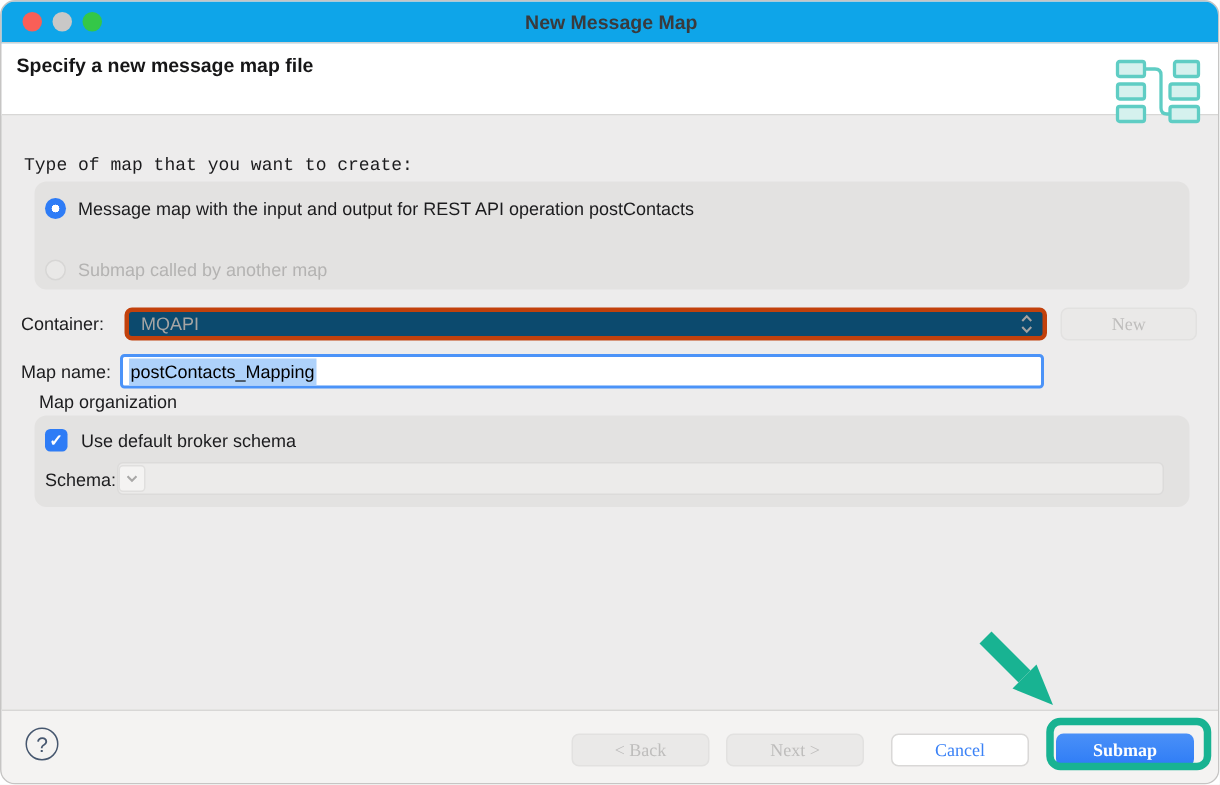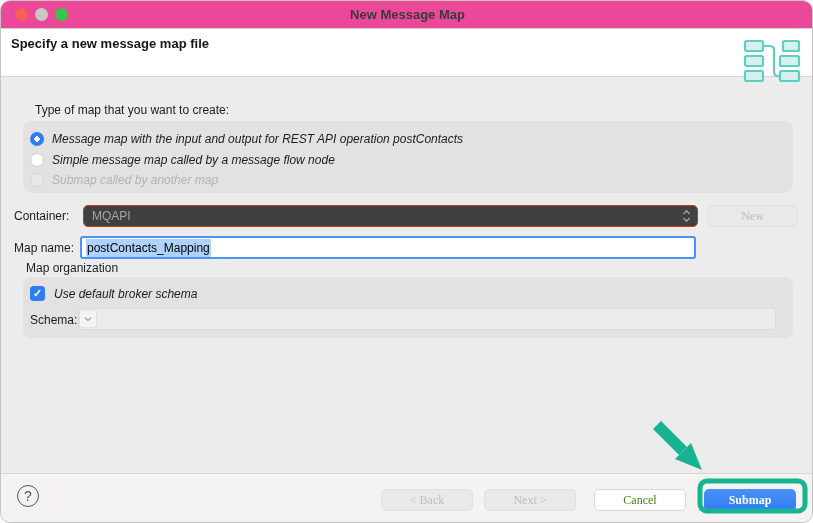--- a/index.html
+++ b/index.html
@@ -1,21 +1,21 @@
 <!DOCTYPE html>
 <html><head>
 <meta charset="utf-8">
 <style>
   html,body{margin:0;padding:0;background:#ffffff;font-family:"Liberation Sans",sans-serif;
     -webkit-font-smoothing:antialiased;}
   .window{position:relative;width:813px;height:523px;background:#edecec;border-radius:10px;
     overflow:hidden;border:1px solid #c6c5c4;box-sizing:border-box;}
 
   
-  .titlebar{position:absolute;left:0;top:0;width:813px;height:28px;background:#ec4899;
+  .titlebar{position:absolute;left:0;top:0;width:813px;height:28px;background:#0ea5e9;
     border-bottom:1px solid #d2d1d0;box-sizing:border-box;}
   .light{position:absolute;top:7px;width:13px;height:13px;border-radius:50%;}
   .light.red{left:14px;background:#f95f57;}
   .light.gray{left:34px;background:#c9c8c7;}
   .light.green{left:54px;background:#34c748;}
   .win-title{position:absolute;left:0;right:0;top:6px;text-align:center;font-size:13px;
     font-weight:bold;color:#3a3a3c;}
 
   
   .header{position:absolute;left:0;top:28px;width:813px;height:48px;background:#ffffff;
@@ -28,24 +28,24 @@
   .label{position:absolute;font-size:12px;color:#1c1c1e;}
   .groupbox{position:absolute;left:22px;width:770px;background:#e3e2e1;border-radius:8px;}
   .g1{top:120px;height:72px;}
   .g2{top:276px;height:61px;}
 
   .radio-row{position:absolute;left:7px;display:flex;align-items:center;gap:8px;height:15px;}
   .radio{width:14px;height:14px;border-radius:50%;box-sizing:border-box;flex:none;}
   .radio.selected{background:radial-gradient(circle at 50% 50%, #ffffff 0 2.6px, #2e7cf6 2.7px);}
   .radio.unselected{background:#ffffff;border:1px solid #d0cfce;}
   .radio.disabled{background:#e9e8e7;border:1px solid #d7d6d5;}
-  .radio-label{font-size:12px;color:#1c1c1e;white-space:nowrap;font-style:italic;}
+  .radio-label{font-size:12px;color:#1c1c1e;white-space:nowrap;}
   .radio-label.dim{color:#b4b3b2;}
 
-  .select{position:absolute;background:#404040;border:1px solid #c2410c;border-radius:5px;
+  .select{position:absolute;background:#0c4a6e;border:3px solid #c2410c;border-radius:5px;
     box-sizing:border-box;display:flex;align-items:center;font-size:12px;color:#a6a5a4;}
   .select .val{padding-left:8px;flex:1;}
   .stepper{margin-right:6px;flex:none;display:flex;align-items:center;}
 
   .btn{position:absolute;height:22px;border-radius:5px;font-size:12px;display:flex;
     align-items:center;justify-content:center;box-sizing:border-box;font-family:Liberation Serif, serif;}
   .btn.disabled{background:#eae9e8;color:#bebdbc;border:1px solid #e2e1e0;}
 
   .text-input{position:absolute;left:79px;top:235px;width:616px;height:23px;background:#ffffff;
     border:2px solid #4b93f8;border-radius:3px;box-sizing:border-box;display:flex;align-items:center;
@@ -64,21 +64,21 @@
 
   
   .footer{position:absolute;left:0;top:472px;width:813px;height:51px;background:#f4f3f2;
     border-top:1px solid #d8d7d6;box-sizing:border-box;}
   .help-btn{position:absolute;left:16px;top:11px;width:22px;height:22px;border-radius:50%;
     border:1.5px solid #46576f;color:#46576f;font-size:14px;display:flex;align-items:center;
     justify-content:center;box-sizing:border-box;background:transparent;}
   .footer .btn{top:15px;width:92px;}
   .btn-back{left:380px;}
   .btn-next{left:483px;}
-  .btn-cancel{left:593px;background:#ffffff;border:1px solid #d9d8d7;color:#4d7c0f;}
+  .btn-cancel{left:593px;background:#ffffff;border:1px solid #d9d8d7;color:#3b82f6;}
   .btn-finish{left:703px;background:linear-gradient(#4a90f8,#2e7cf6);color:#ffffff;font-weight:bold;}
 
   
   .annotation-svg{position:absolute;left:0;top:0;pointer-events:none;z-index:10;}
 </style>
 </head>
 <body>
 
 <div class="window">
 
@@ -97,29 +97,25 @@
         <rect x="2" y="17" width="18" height="10" rx="1.5"></rect>
         <rect x="2" y="32" width="18" height="10" rx="1.5"></rect>
         <rect x="40" y="2" width="16" height="10" rx="1.5"></rect>
         <rect x="37" y="17" width="19" height="10" rx="1.5"></rect>
         <rect x="37" y="32" width="19" height="10" rx="1.5"></rect>
       </g>
       <path d="M20 7 H27 Q31 7 31 11 V33 Q31 37 35 37 H37" fill="none" stroke="#5fcdc4" stroke-width="2.2"></path>
     </svg>
   </div>
 
-  <div class="label" style="left:34px;top:102px;">Type of map that you want to create:</div>
+  <div class="label" style="left:15px;top:102px;font-family:Liberation Mono, monospace;">Type of map that you want to create:</div>
   <div class="groupbox g1">
     <div class="radio-row" style="top:10px;">
       <span class="radio selected"></span>
       <span class="radio-label">Message map with the input and output for REST API operation postContacts</span>
-    </div>
-    <div class="radio-row" style="top:31px;">
-      <span class="radio unselected"></span>
-      <span class="radio-label">Simple message map called by a message flow node</span>
     </div>
     <div class="radio-row" style="top:51px;">
       <span class="radio disabled"></span>
       <span class="radio-label dim">Submap called by another map</span>
     </div>
   </div>
 
   <div class="label" style="left:13px;top:208px;">Container:</div>
   <div class="select" style="left:82px;top:204px;width:615px;height:22px;">
     <span class="val">MQAPI</span>

